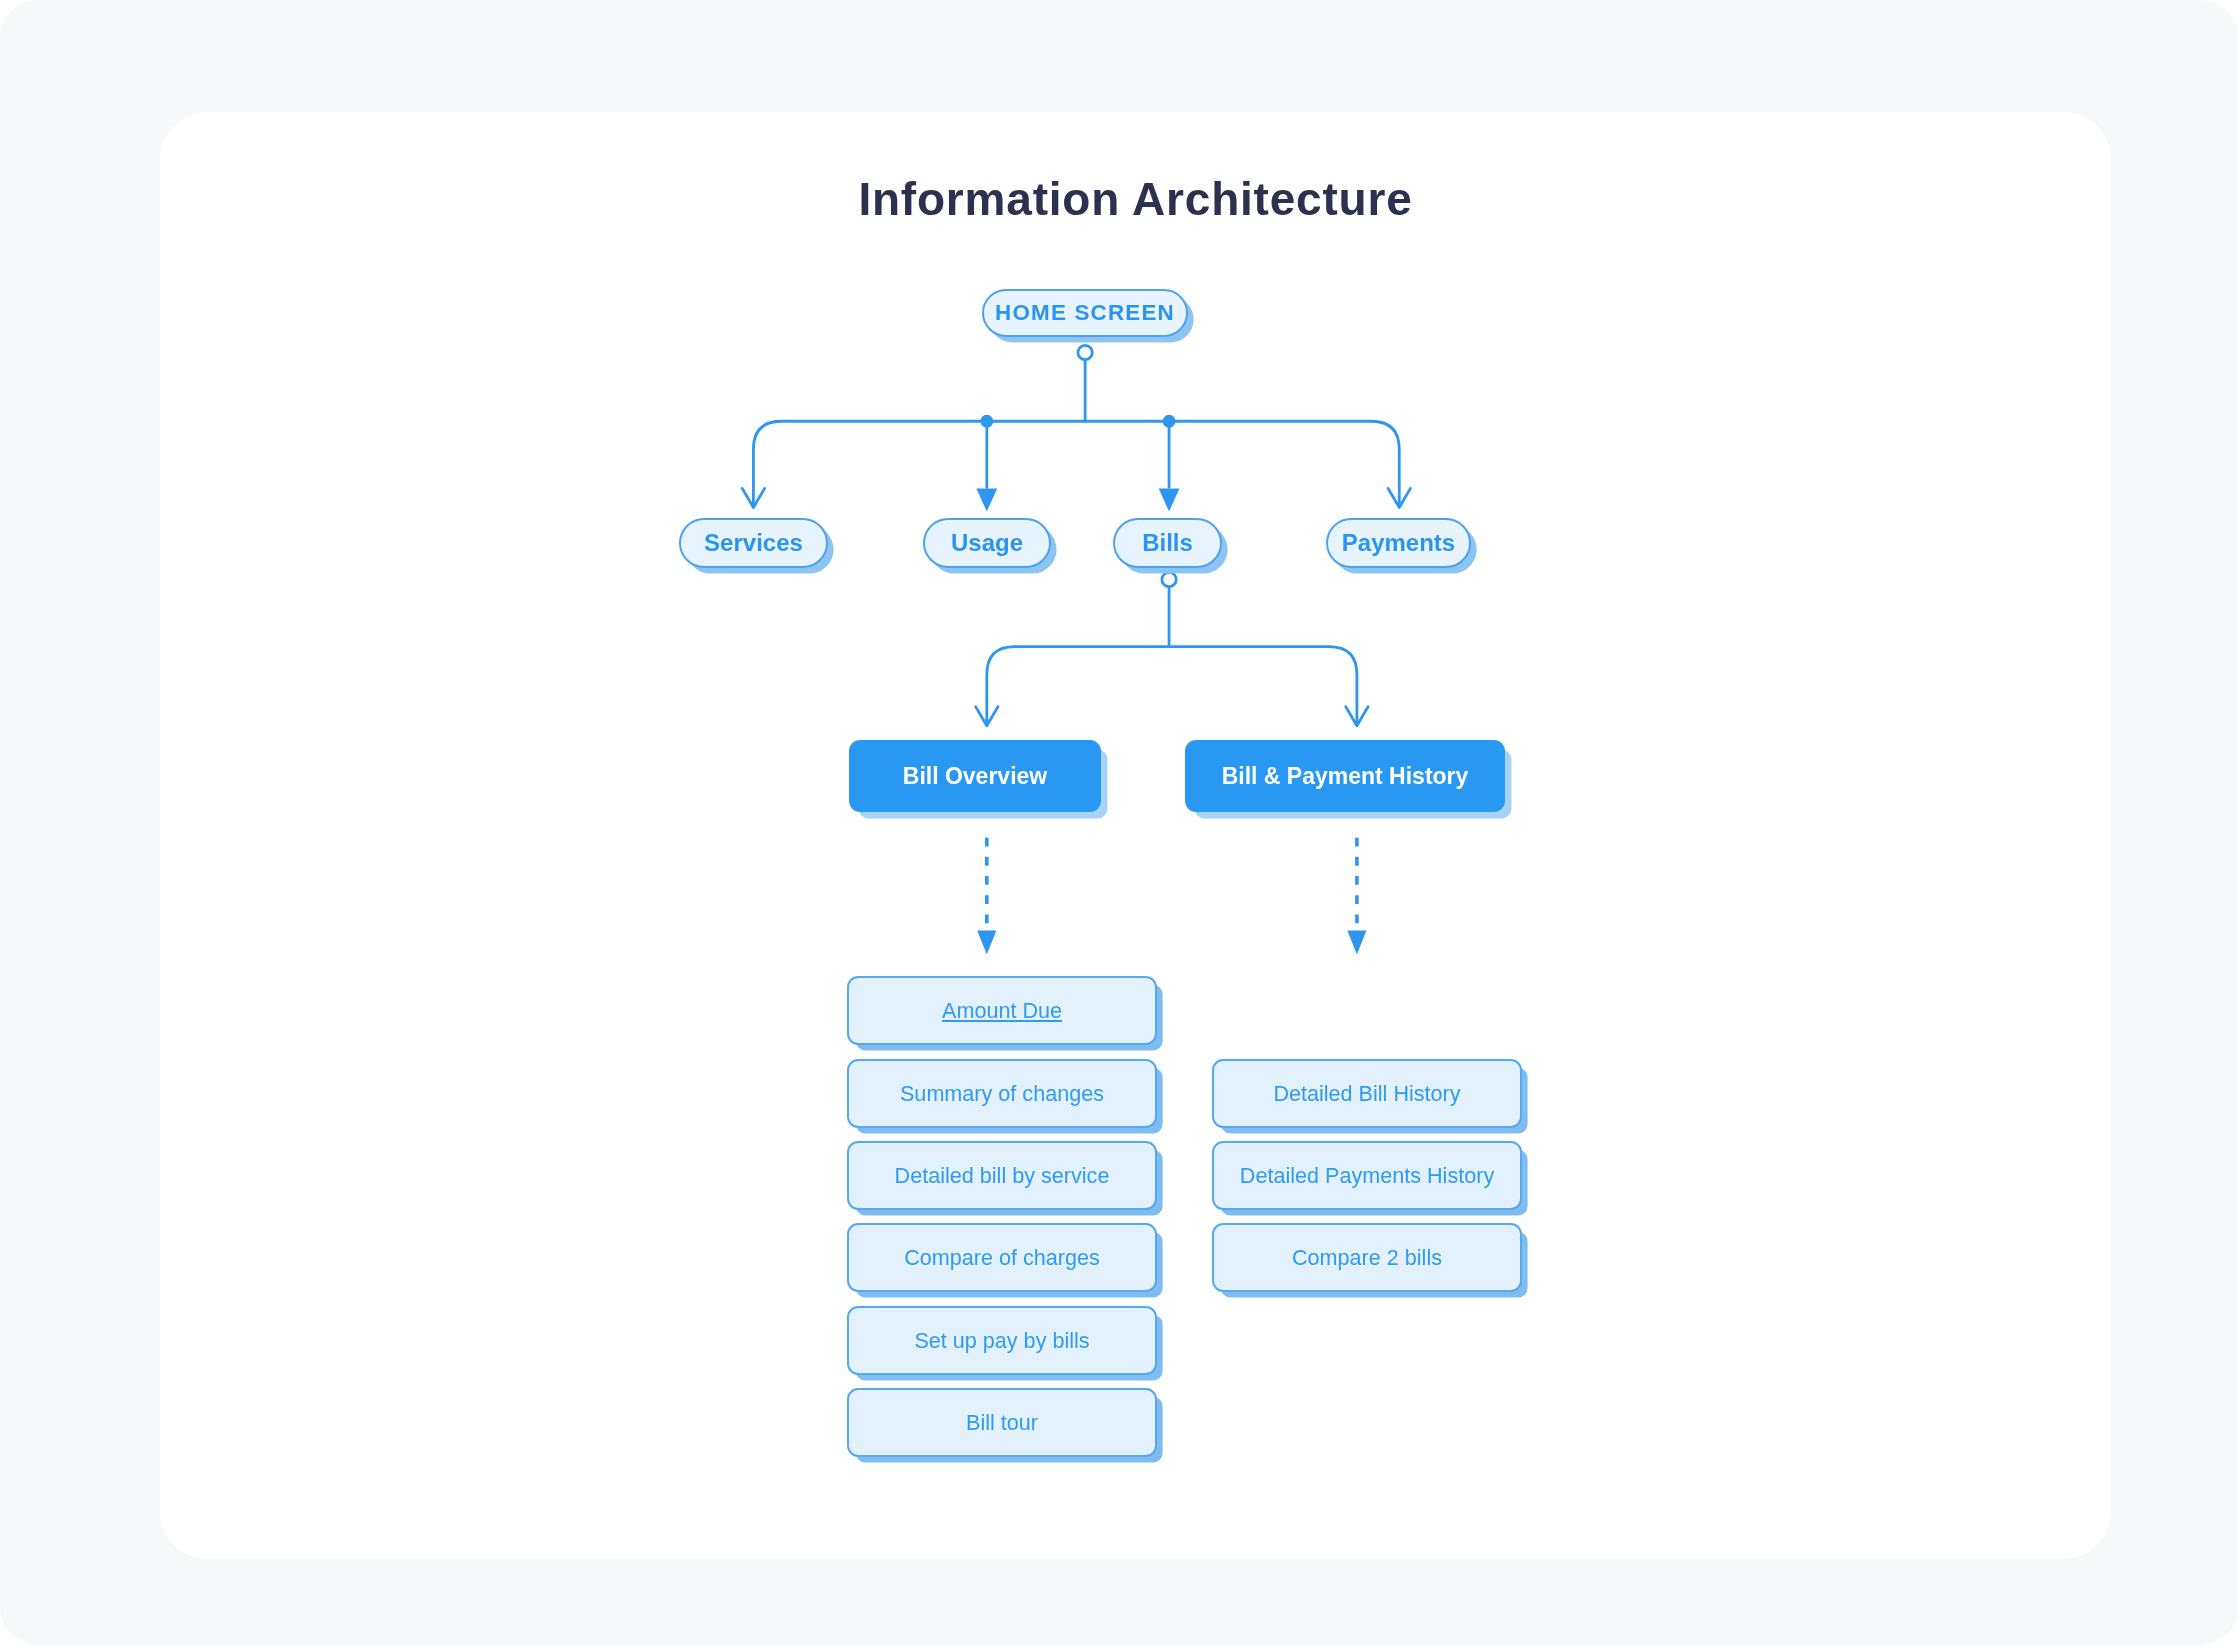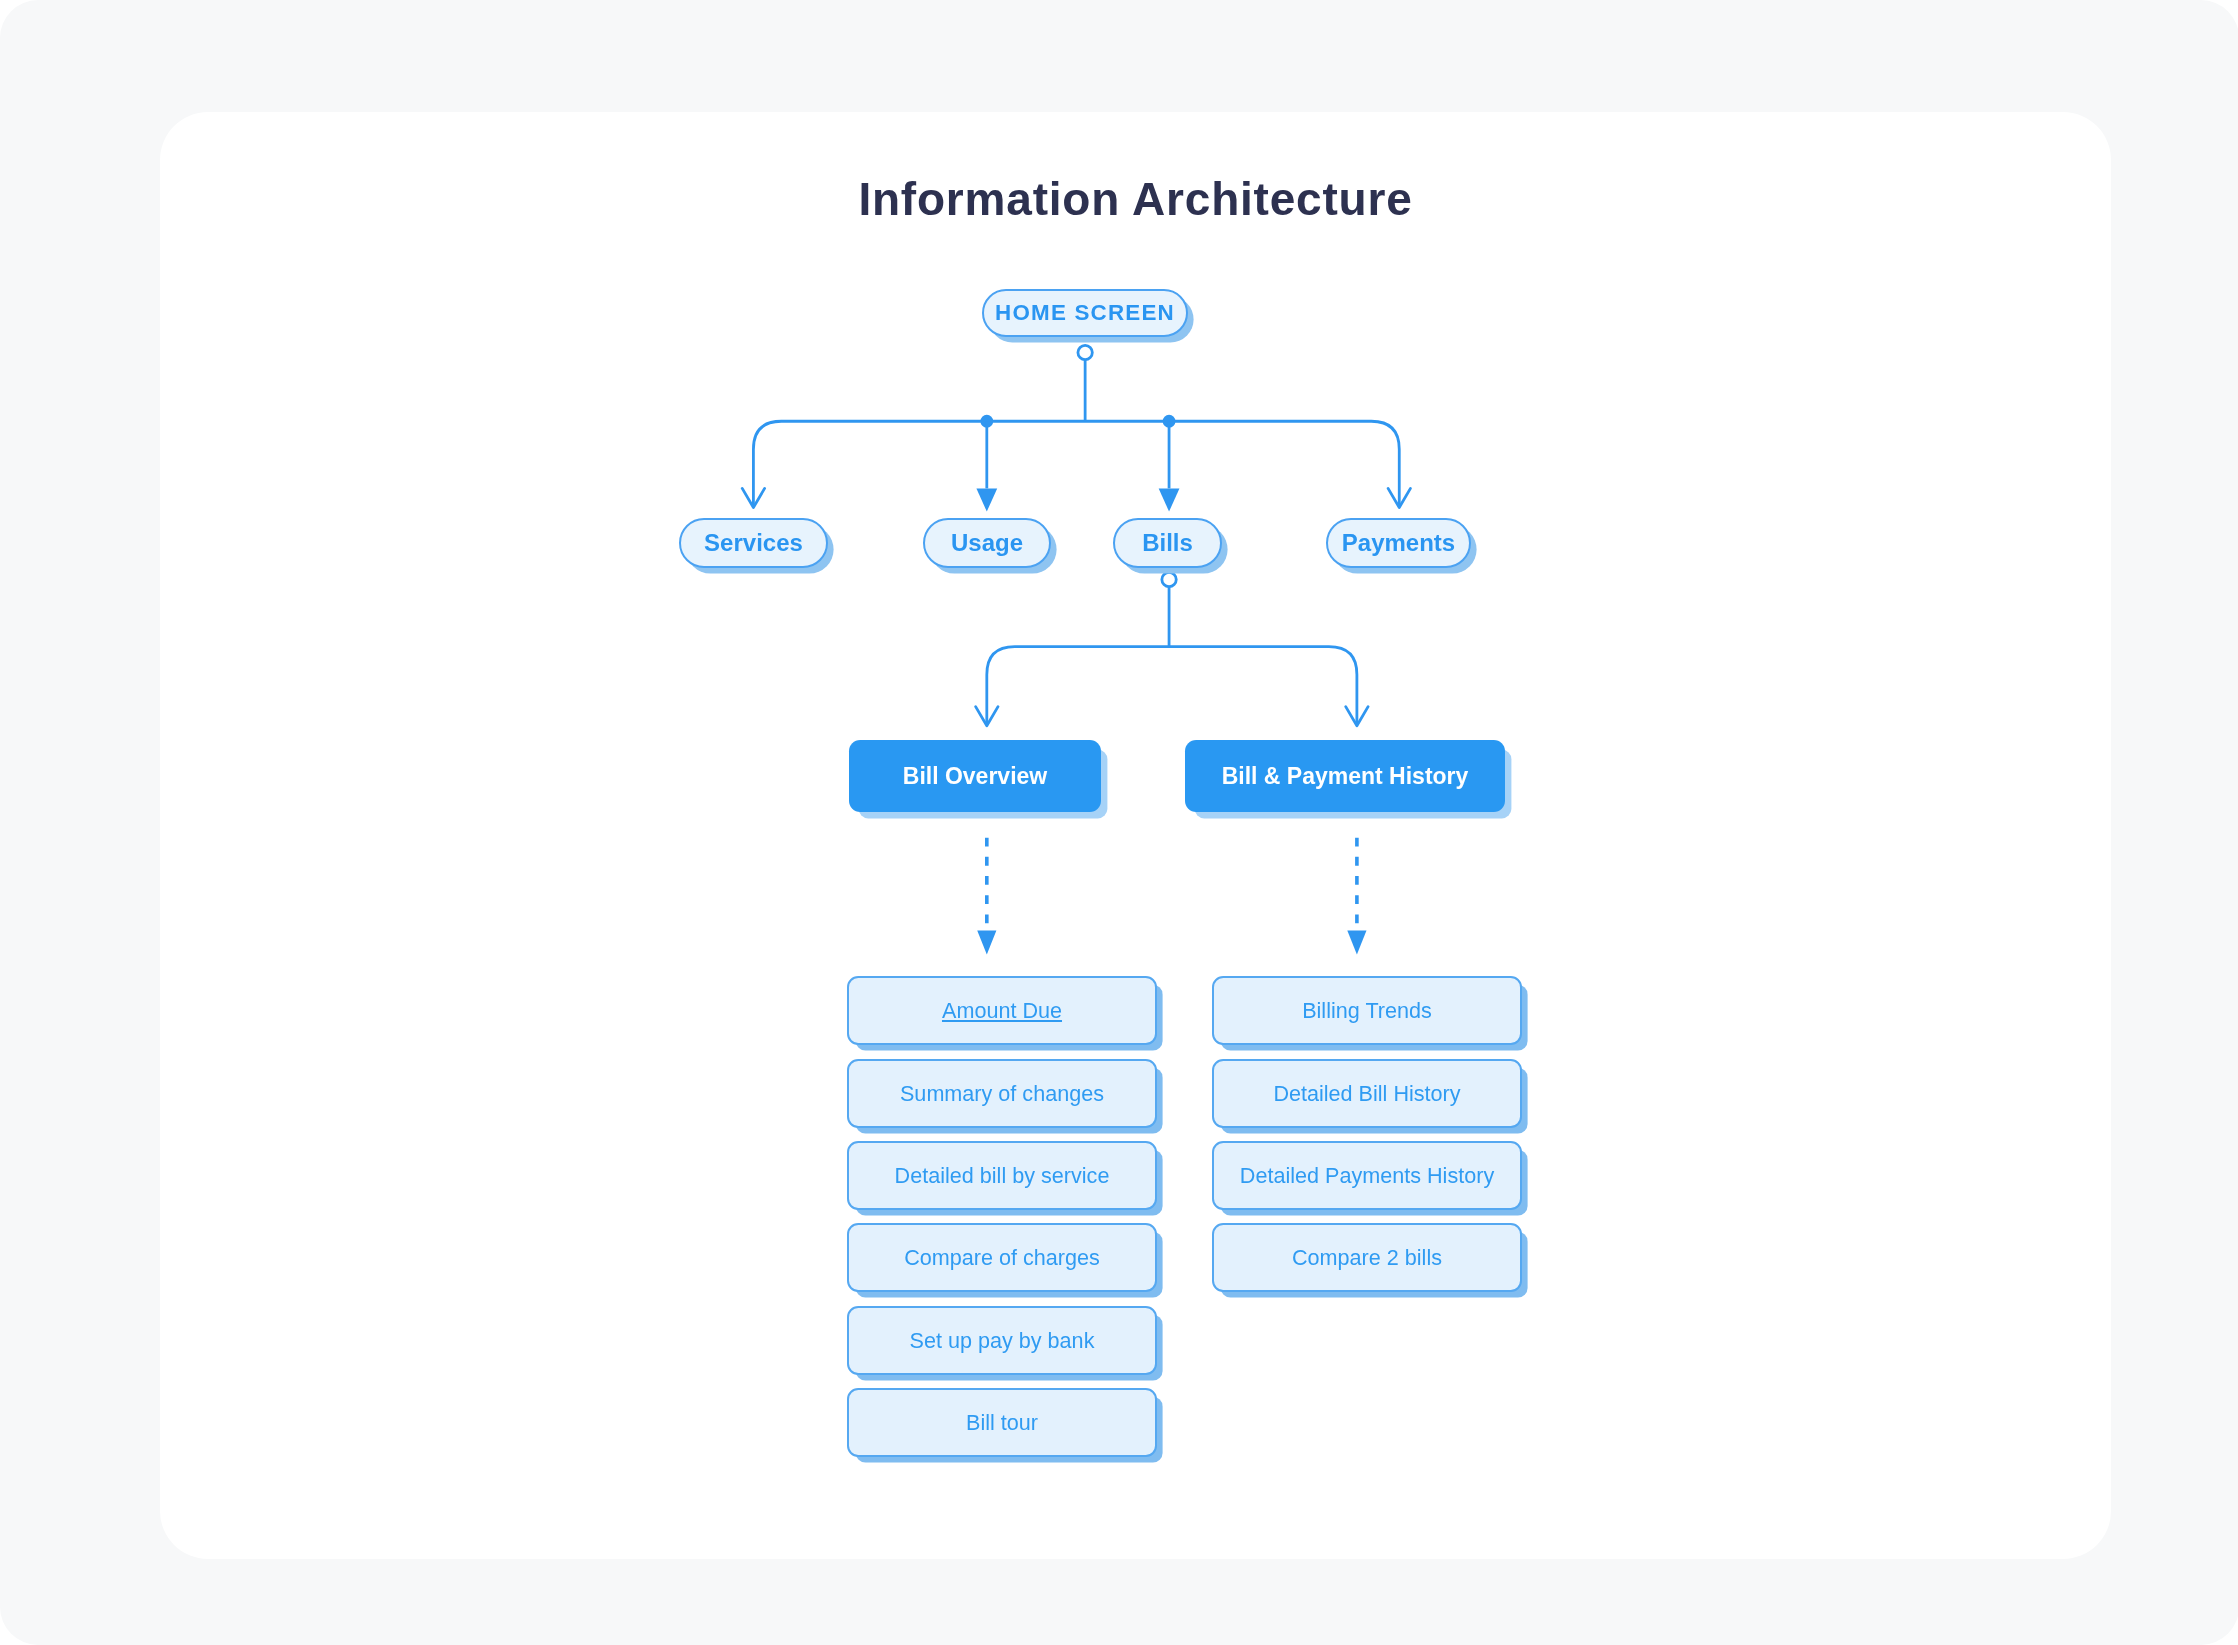--- a/index.html
+++ b/index.html
@@ -99,21 +99,20 @@
   <div class="node pill" style="left:1113px;top:518px;width:109px;height:50px;">Bills</div>
   <div class="node pill" style="left:1326px;top:518px;width:145px;height:50px;">Payments</div>
 
   <div class="node btn-solid" style="left:849px;top:740px;width:252px;height:72px;">Bill Overview</div>
   <div class="node btn-solid" style="left:1185px;top:740px;width:320px;height:72px;">Bill &amp; Payment History</div>
 
   <div class="node item-box" style="left:847px;top:976px;width:310px;height:69px;text-decoration:underline;">Amount Due</div>
   <div class="node item-box" style="left:847px;top:1059px;width:310px;height:69px;">Summary of changes</div>
   <div class="node item-box" style="left:847px;top:1141px;width:310px;height:69px;">Detailed bill by service</div>
   <div class="node item-box" style="left:847px;top:1223px;width:310px;height:69px;">Compare of charges</div>
-  <div class="node item-box" style="left:847px;top:1306px;width:310px;height:69px;">Set up pay by bank</div>
+  <div class="node item-box" style="left:847px;top:1306px;width:310px;height:69px;">Set up pay by bills</div>
   <div class="node item-box" style="left:847px;top:1388px;width:310px;height:69px;">Bill tour</div>
 
-  <div class="node item-box" style="left:1212px;top:976px;width:310px;height:69px;">Billing Trends</div>
   <div class="node item-box" style="left:1212px;top:1059px;width:310px;height:69px;">Detailed Bill History</div>
   <div class="node item-box" style="left:1212px;top:1141px;width:310px;height:69px;">Detailed Payments History</div>
   <div class="node item-box" style="left:1212px;top:1223px;width:310px;height:69px;">Compare 2 bills</div>
 </div>
 
 
 </body></html>

